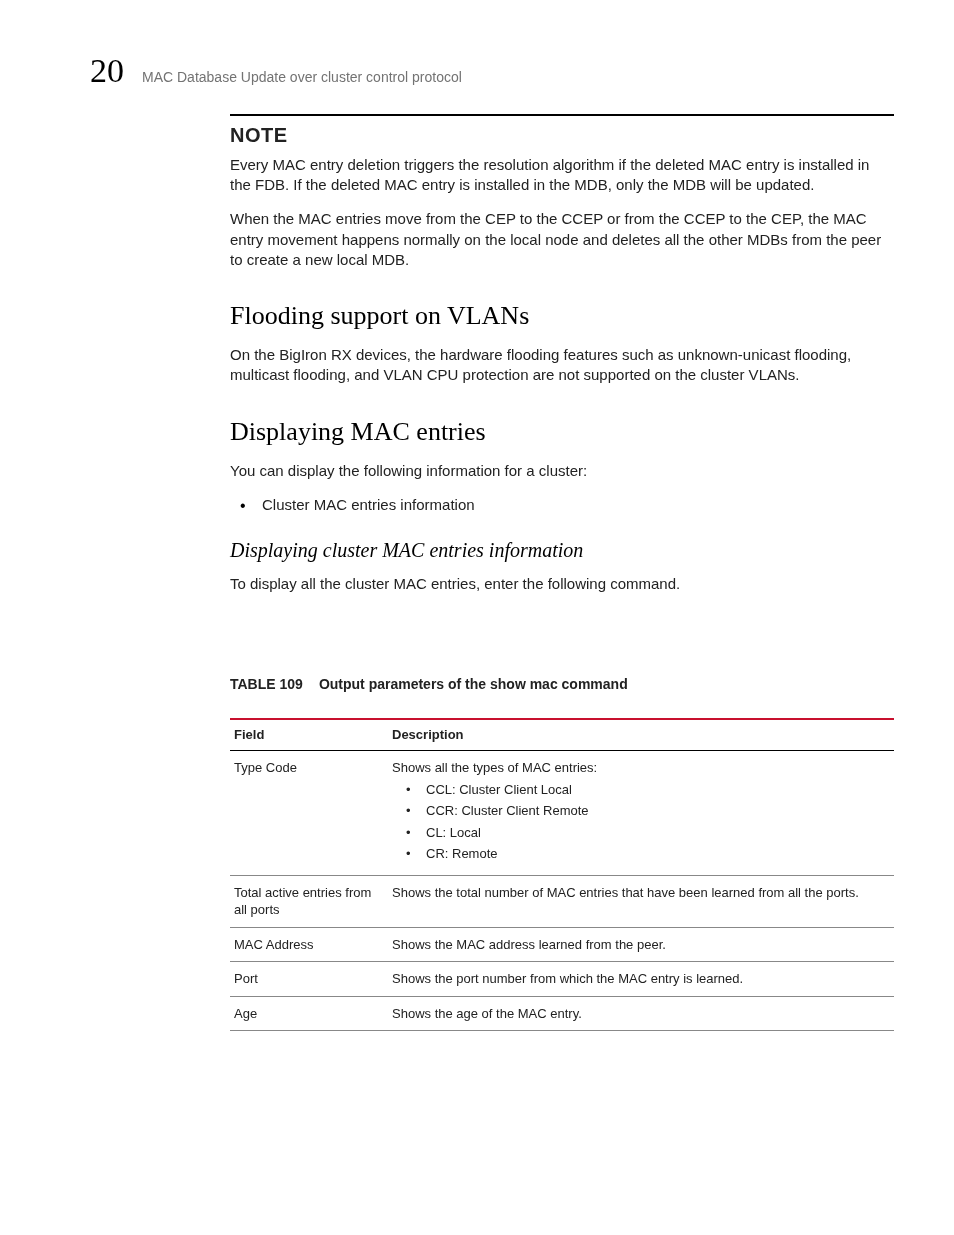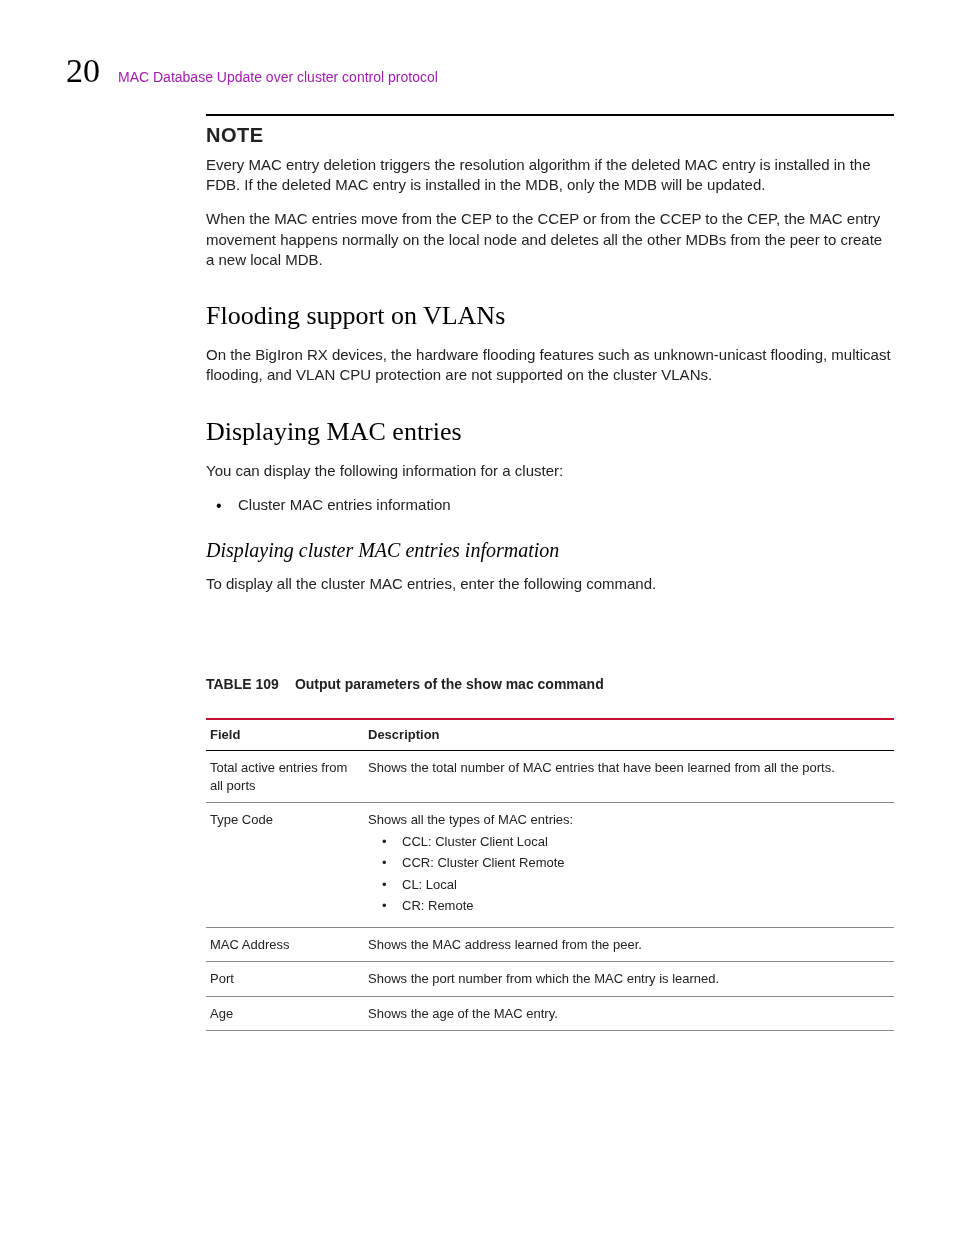--- a/index.html
+++ b/index.html
@@ -2,27 +2,27 @@
 <html><head>
 <meta charset="utf-8">
 <style>
   html,body{margin:0;padding:0;background:#fff;color:#222;}
   body{
     width:954px;height:1235px;
     font-family:Arial,Helvetica,sans-serif;
     font-size:15px;line-height:1.35;
     position:relative;
   }
-  .page{padding:48px 60px 40px 66px;}
+  .page{padding:48px 60px 40px 90px;}
   .hdr-row{display:flex;align-items:baseline;gap:18px;margin-bottom:20px;}
   .chap-num{
     font-family:Georgia,'Times New Roman',serif;
     font-size:34px;font-weight:400;color:#000;
   }
-  .hdr-title{font-size:14px;color:#a21caf;}
+  .hdr-title{font-size:14px;color:#737373;}
   .content{margin-left:140px;}
   .rule-dk{border-top:2px solid #000;margin:4px 0 6px 0;}
   .note-lbl{font-weight:700;font-size:20px;letter-spacing:.5px;}
   p{margin:6px 0 14px 0;}
   h2{
     font-family:Georgia,'Times New Roman',serif;
     font-size:26px;font-weight:400;color:#000;
     margin:28px 0 12px 0;
   }
   h3{
@@ -93,34 +93,34 @@
 
       <table class="param">
         <thead>
           <tr>
             <th>Field</th>
             <th>Description</th>
           </tr>
         </thead>
         <tbody>
           <tr>
-            <td>Total active entries from all ports</td>
-            <td>Shows the total number of MAC entries that have been learned from all the ports.</td>
-          </tr>
-          <tr>
             <td>Type Code</td>
             <td>
               <span>Shows all the types of MAC entries:</span>
               <ul class="inner">
                 <li>CCL: Cluster Client Local</li>
                 <li>CCR: Cluster Client Remote</li>
                 <li>CL: Local</li>
                 <li>CR: Remote</li>
               </ul>
             </td>
+          </tr>
+          <tr>
+            <td>Total active entries from all ports</td>
+            <td>Shows the total number of MAC entries that have been learned from all the ports.</td>
           </tr>
           <tr>
             <td>MAC Address</td>
             <td>Shows the MAC address learned from the peer.</td>
           </tr>
           <tr>
             <td>Port</td>
             <td>Shows the port number from which the MAC entry is learned.</td>
           </tr>
           <tr>

